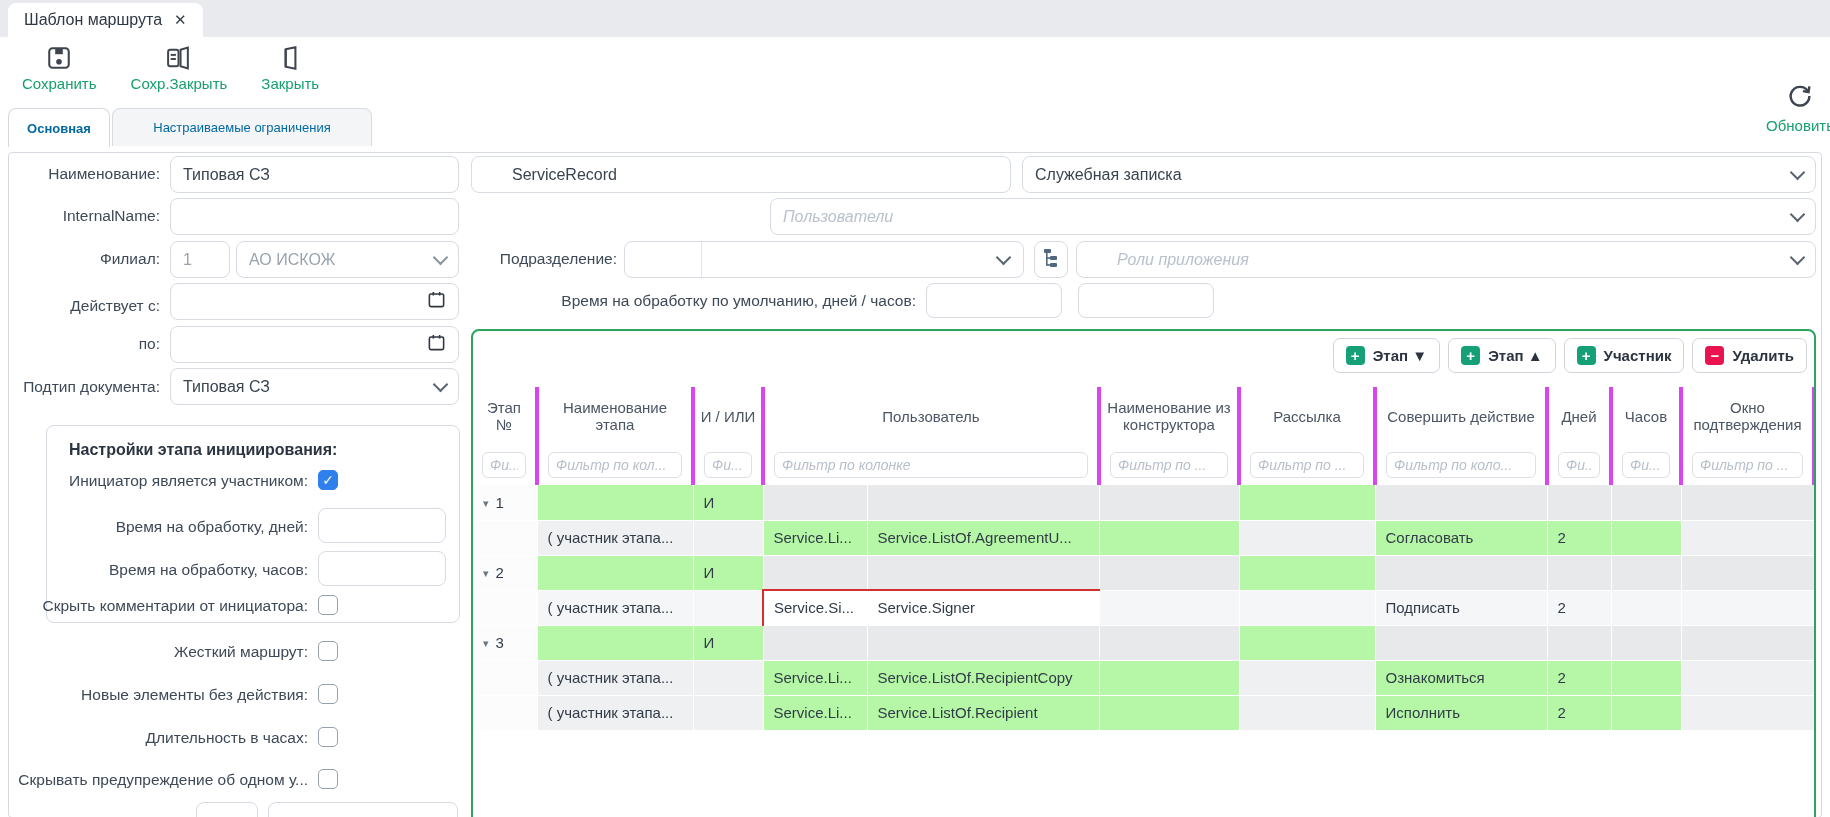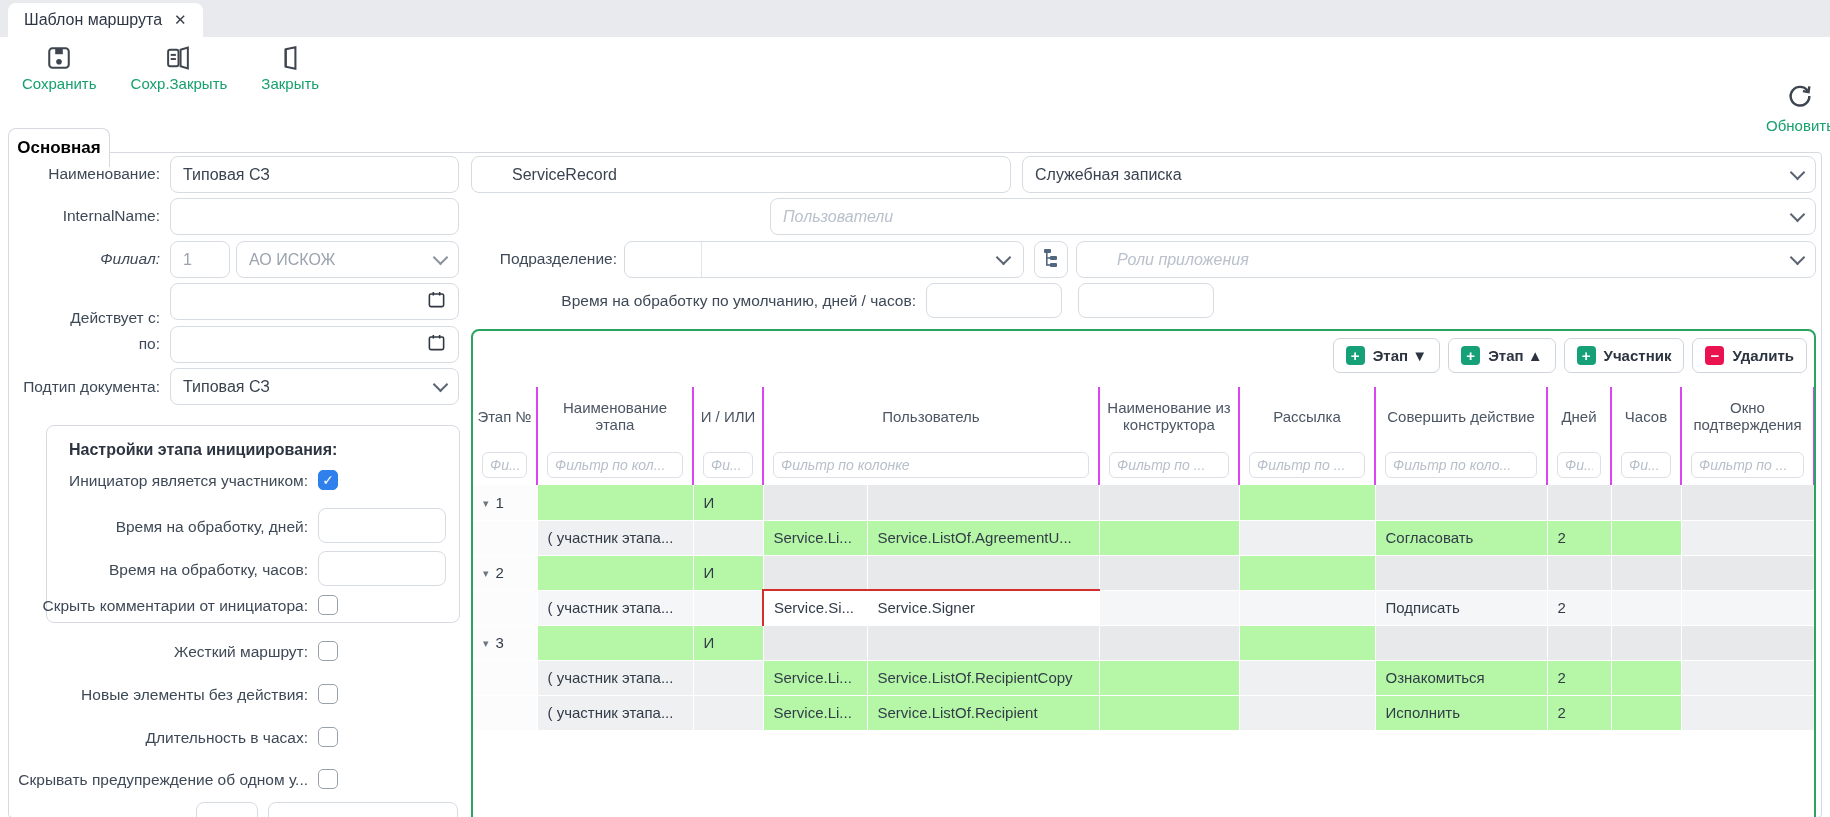--- a/index.html
+++ b/index.html
@@ -16,22 +16,22 @@
   
   .toolbar{left:0;top:37px;width:1830px;height:73px;background:#fff;display:flex;align-items:flex-start;padding-left:22px;gap:34px;}
   .tbtn{display:flex;flex-direction:column;align-items:center;gap:4px;padding-top:8px;cursor:pointer;}
   .tbtn svg{display:block;}
   .tbtn .tlbl{font-size:15px;color:#16a06d;}
   .refresh{position:absolute;right:18px;top:45px;display:flex;flex-direction:column;align-items:center;gap:3px;cursor:pointer;}
   .refresh .tlbl{font-size:15px;color:#16a06d;}
 
   
   .content-panel{left:8px;top:152px;width:1812px;height:664px;border:1px solid #d6dae0;border-radius:4px;background:#fff;}
-  .subtab{top:128px;height:37px;border:1px solid #d8dce2;border-bottom:none;border-radius:8px 8px 0 0;
-          background:#f4f5f7;display:flex;align-items:center;justify-content:center;font-size:17px;color:#000000;cursor:pointer;}
+  .subtab{top:108px;height:37px;border:1px solid #d8dce2;border-bottom:none;border-radius:8px 8px 0 0;
+          background:#f4f5f7;display:flex;align-items:center;justify-content:center;font-size:13px;color:#0369a1;cursor:pointer;}
   .subtab.active{background:#fff;font-weight:bold;border-color:#d6dae0;height:38px;z-index:3;}
 
   
   .lbl{font-size:15.5px;color:#3e4957;text-align:right;line-height:20px;}
   .fld{border:1px solid #d7dbe2;border-radius:8px;background:#fff;font-size:16px;color:#3a4450;
        display:flex;align-items:center;padding:0 12px;box-sizing:border-box;}
   .fld.ph{color:#b9c1cc;font-style:italic;}
   .fld.dis{color:#9aa3ae;}
   .chev{width:9px;height:9px;border-right:2px solid #5a6472;border-bottom:2px solid #5a6472;
         transform:rotate(45deg);margin-left:auto;margin-top:-4px;flex:none;}
@@ -48,21 +48,21 @@
   .gbtns{position:absolute;top:7px;right:7px;display:flex;gap:8px;}
   .gbtn{height:33px;border:1px solid #cfd4da;border-radius:7px;background:#fff;display:flex;align-items:center;
         gap:8px;padding:0 12px;font-size:15px;font-weight:bold;color:#2b3440;cursor:pointer;}
   .ic-sq{width:19px;height:19px;border-radius:4px;color:#fff;font-size:15px;font-weight:bold;
          display:flex;align-items:center;justify-content:center;line-height:1;}
   .ic-sq.plus{background:#16a077;}
   .ic-sq.minus{background:#e9134f;}
 
   
   table.grid{position:absolute;left:0;top:56px;width:1341px;border-collapse:collapse;table-layout:fixed;}
-  table.grid th{border-right:2px solid #d946ef;font-weight:normal;font-size:15px;color:#4b5563;
+  table.grid th{border-right:4px solid #d946ef;font-weight:normal;font-size:15px;color:#4b5563;
                 text-align:center;vertical-align:middle;padding:2px 4px;margin-left:31px;}
   table.grid tr.trow{height:58px;}
   table.grid tr.frow{height:40px;}
   table.grid .fth input{width:calc(100% - 10px);height:26px;margin:0 3px;border:1px solid #dcdfe5;border-radius:6px;
                 padding:0 7px;font-size:14px;box-sizing:border-box;font-family:inherit;}
   table.grid .fth input::placeholder{color:#b7bfca;font-style:italic;}
   table.grid tbody tr{height:35px;}
   table.grid td{border-right:1px solid #fff;border-bottom:1px solid #fff;font-size:15px;color:#323c48;
                 padding:0 0 0 10px;overflow:hidden;white-space:nowrap;box-sizing:border-box;}
   td.c-g{background:#b5f7a6;}
@@ -127,39 +127,42 @@
       </span>
       <span class="tlbl">Обновить</span>
     </div>
   </div>
 
   <div class="abs content-panel"></div>
 
   <div class="abs subtab active" style="left:8px;width:100px;">
     <span>Основная</span>
   </div>
+  <div class="abs subtab" style="left:112px;width:258px;">
+    <span>Настраиваемые ограничения</span>
+  </div>
 
   <div class="abs lbl" style="left:10px;top:164px;width:150px;">Наименование:</div>
   <div class="abs fld" style="left:170px;top:156px;width:289px;height:37px;">
     <span>Типовая СЗ</span>
   </div>
 
   <div class="abs lbl" style="left:10px;top:206px;width:150px;">InternalName:</div>
   <div class="abs fld" style="left:170px;top:198px;width:289px;height:37px;"></div>
 
-  <div class="abs lbl" style="left:10px;top:249px;width:150px;font-style:italic;">Филиал:</div>
+  <div class="abs lbl" style="left:10px;top:249px;width:150px;">Филиал:</div>
   <div class="abs fld dis" style="left:170px;top:241px;width:60px;height:37px;">
     <span>1</span>
   </div>
   <div class="abs fld dis" style="left:236px;top:241px;width:223px;height:37px;">
     <span>АО ИСКОЖ</span>
     <span class="chev" style="border-color:#8a939e;"></span>
   </div>
 
-  <div class="abs lbl" style="left:10px;top:308px;width:150px;">Действует с:</div>
+  <div class="abs lbl" style="left:10px;top:296px;width:150px;">Действует с:</div>
   <div class="abs fld" style="left:170px;top:283px;width:289px;height:37px;">
     <span class="cal">
       <svg width="19" height="19" viewBox="0 0 24 24" fill="none" stroke="#2f3742" stroke-width="2">
         <rect x="3" y="5" width="18" height="16" rx="2"></rect>
           <line x1="8" y1="2.5" x2="8" y2="7"></line>
           <line x1="16" y1="2.5" x2="16" y2="7"></line>
       </svg>
     </span>
   </div>
 

